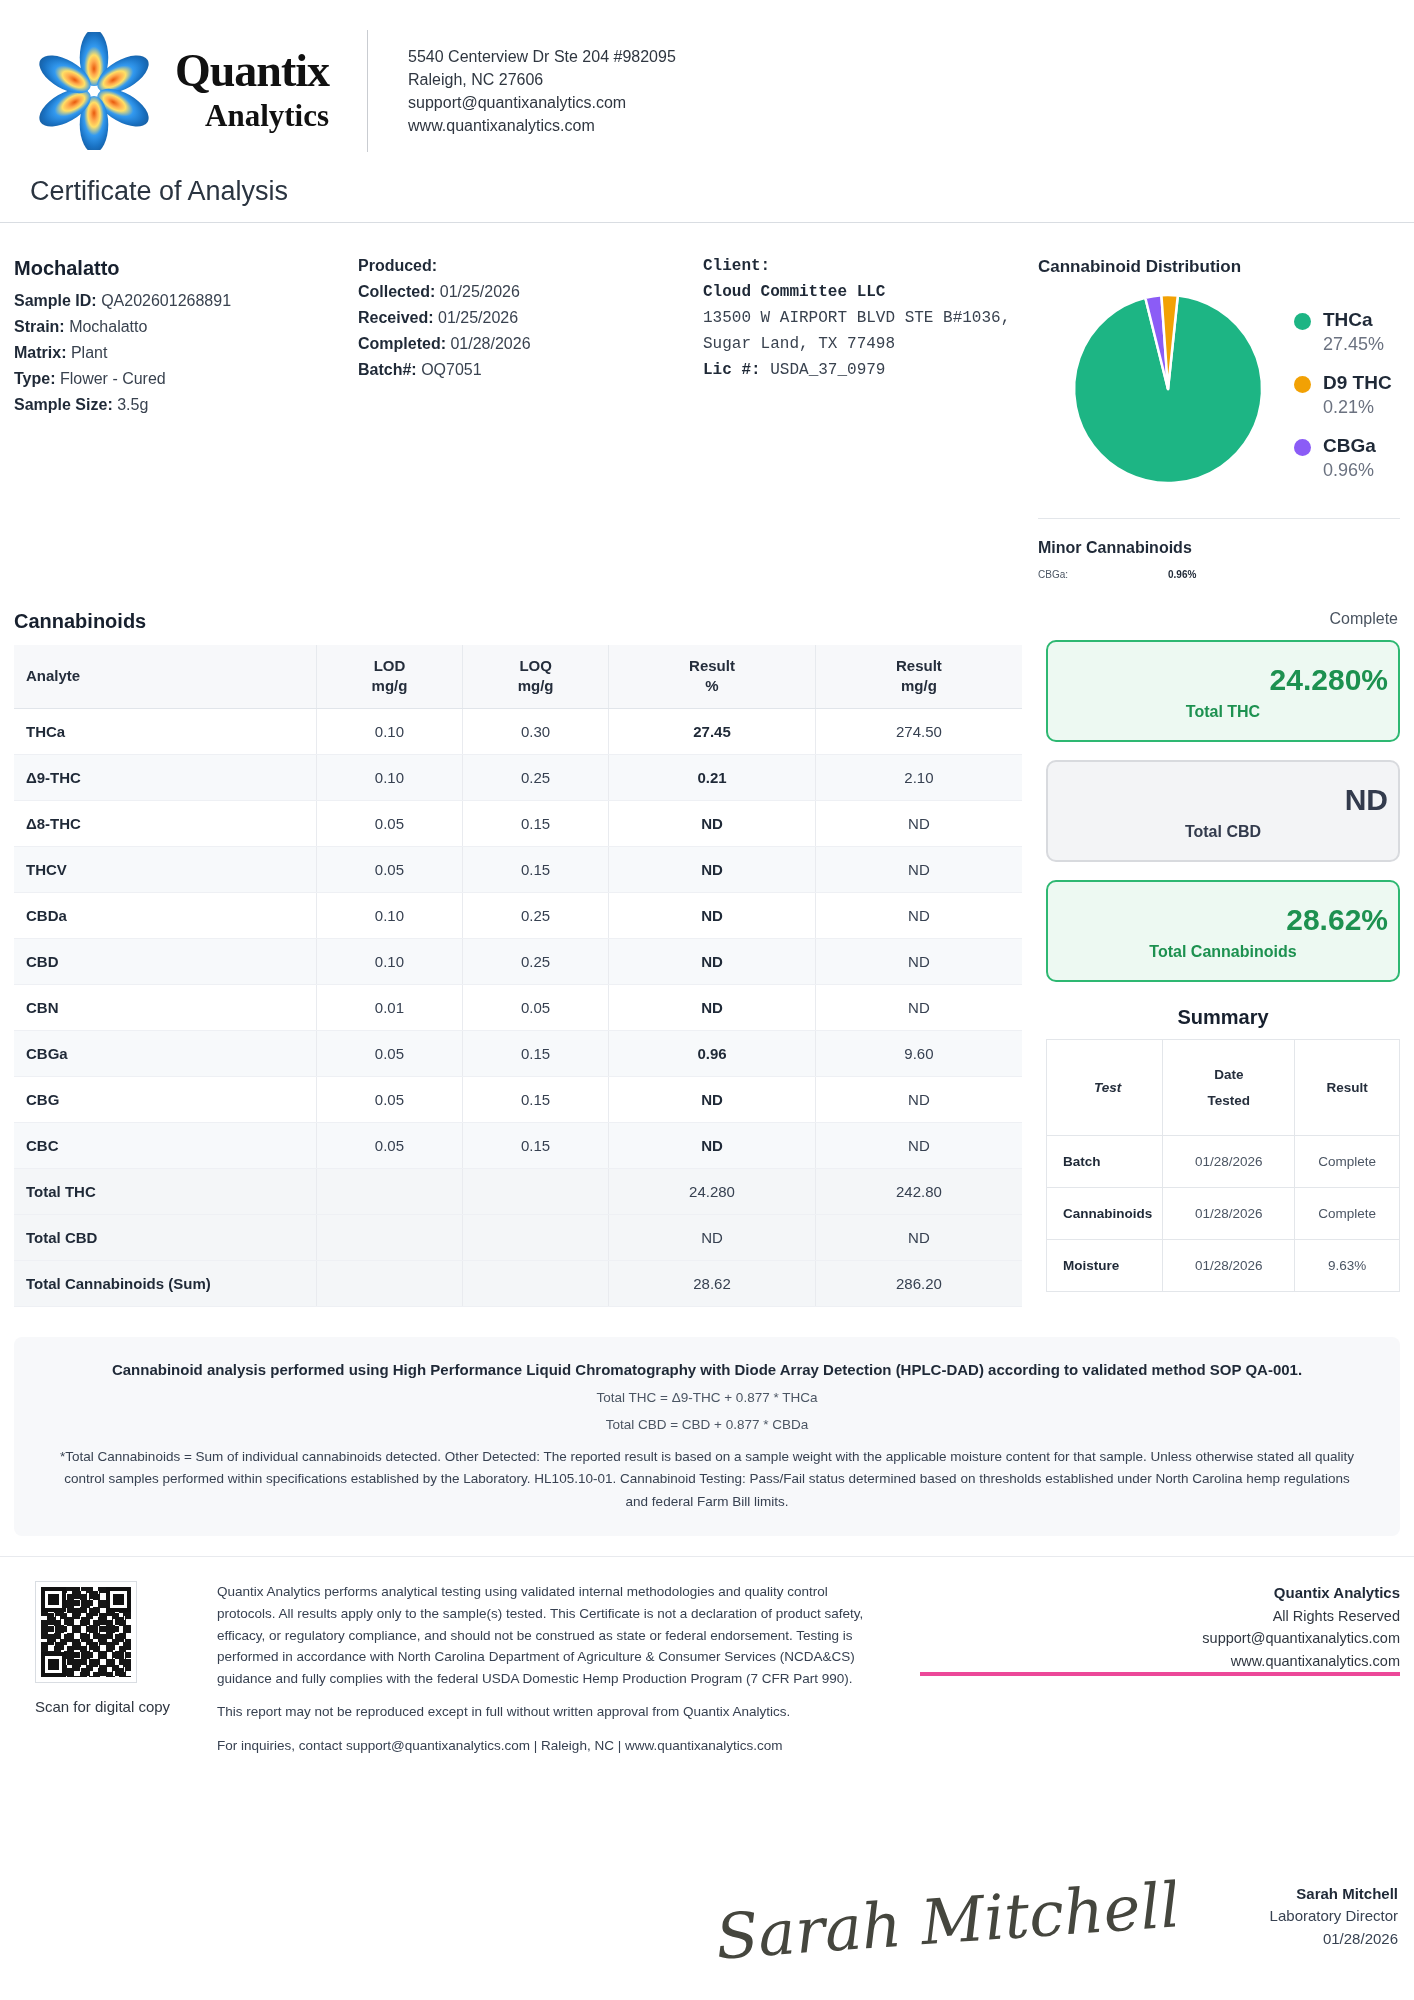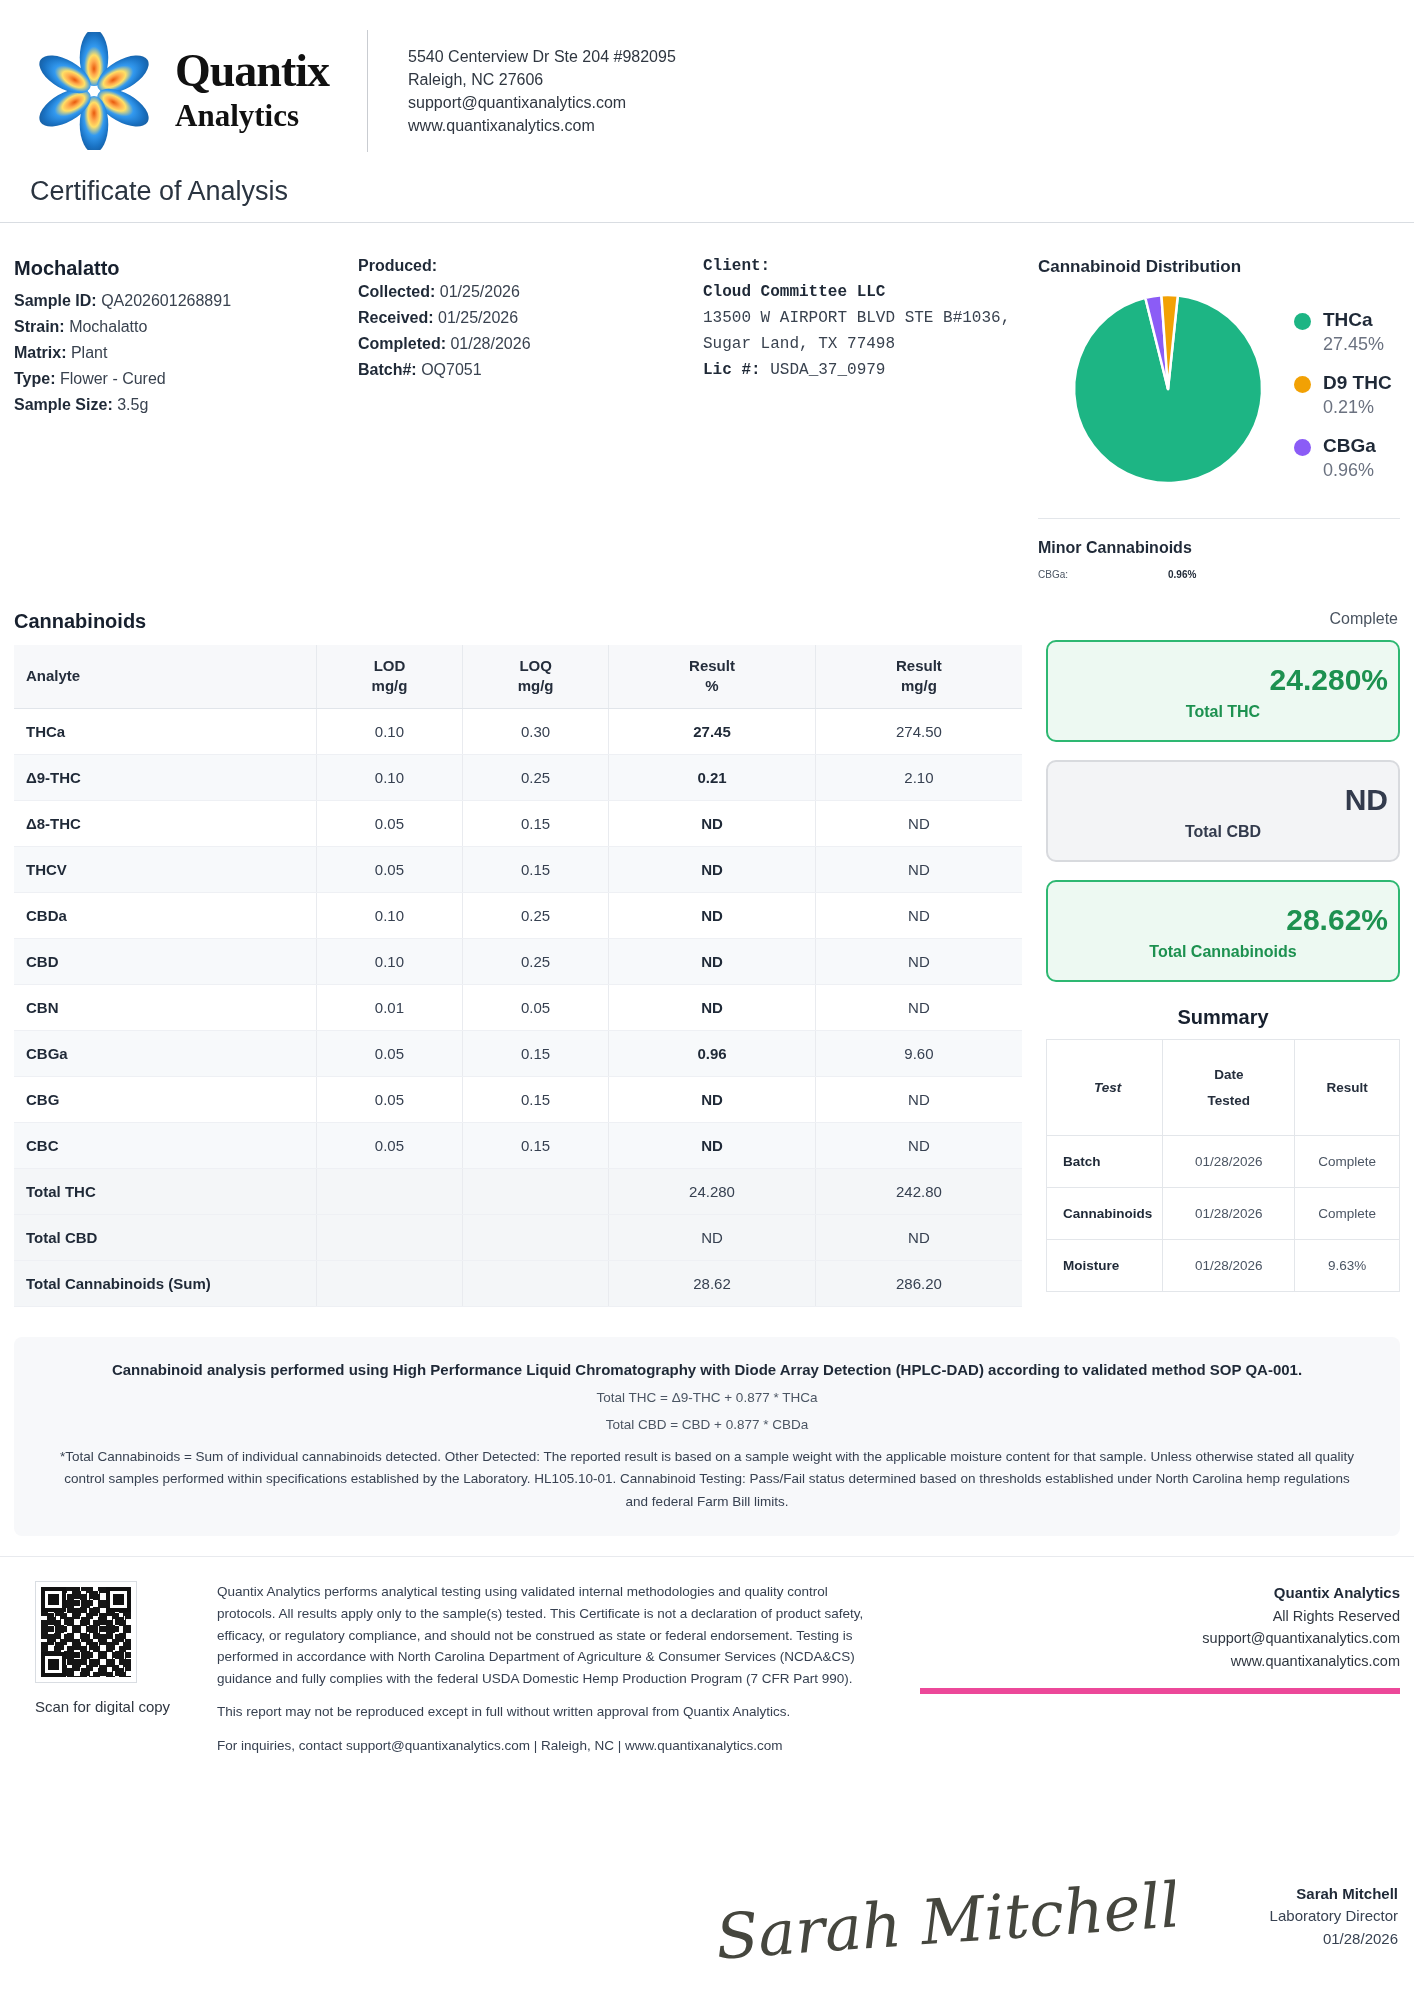--- a/index.html
+++ b/index.html
@@ -4,21 +4,21 @@
 <style>
   * { box-sizing: border-box; margin: 0; padding: 0; }
   body {
     width: 1414px; min-height: 2000px; background: #ffffff;
     font-family: "Liberation Sans", sans-serif; color: #1f2937;
   }
   
   .header { display: flex; align-items: center; padding: 30px 30px 0 35px; }
   .brand { margin-left: 22px; font-family: Liberation Serif, serif; }
   .brand-top { font-size: 46px; font-weight: 800; letter-spacing: -1px; line-height: 1.02; color: #111; }
-  .brand-bottom { font-size: 31px; font-weight: 700; color: #111; margin-top: 3px; }
+  .brand-bottom { font-size: 31px; font-weight: 700; color: #111; margin-top: 3px; text-align: right; }
   .vr { width: 1px; background: #c9ccd1; height: 122px; margin: 0 40px 0 38px; }
   .addr { font-size: 16px; color: #2f3640; line-height: 1.45; }
   
   .cert-title { font-size: 27px; color: #2a3440; font-weight: 400; margin: 24px 0 0 30px; }
   .title-rule { border: none; border-top: 1px solid #d9dde2; margin-top: 15px; }
   
   .info-row { display: flex; padding: 34px 14px 0 14px; }
   .col-sample { width: 344px; }
   .col-produced { width: 345px; }
   .col-client { width: 335px; font-family: Liberation Mono, monospace; }
@@ -96,21 +96,21 @@
       repeating-conic-gradient(#151515 0 25%, transparent 0 50%) 6px 4px / 17px 17px,
       #fff;
   }
   .finder { position: absolute; width: 25px; height: 25px; background: #fff; border: 4px solid #111; }
   .finder::after { content: ""; position: absolute; inset: 3px; background: #111; }
   .finder.tl { top: 0; left: 0; } .finder.tr { top: 0; right: 0; } .finder.bl { bottom: 0; left: 0; }
   .qr-caption { font-size: 15px; color: #2f3640; margin-top: 15px; white-space: nowrap; }
   .disclaimer { width: 665px; margin-left: 32px; font-size: 13.5px; color: #374151; line-height: 1.6; }
   .disclaimer p + p { margin-top: 12px; }
   .contact { margin-left: auto; width: 480px; text-align: right; font-size: 14.5px; color: #2f3640;
-             line-height: 1.55; border-bottom: 6px solid #ec4899; padding-bottom: 16px; align-self: flex-start; }
+             line-height: 1.55; border-bottom: 4px solid #ec4899; padding-bottom: 0; align-self: flex-start; }
   .contact-company { font-weight: 700; font-size: 15px; color: #1f2937; }
   
   .signature-row { display: flex; justify-content: flex-end; align-items: center; padding: 95px 16px 40px 0; }
   .sig-svg { margin-right: 28px; }
   .sig-text { text-align: right; font-size: 15px; color: #374151; line-height: 1.5; width: 195px; }
   .sig-name { font-weight: 700; color: #1f2937; }
 </style>
 </head>
 <body>
 

